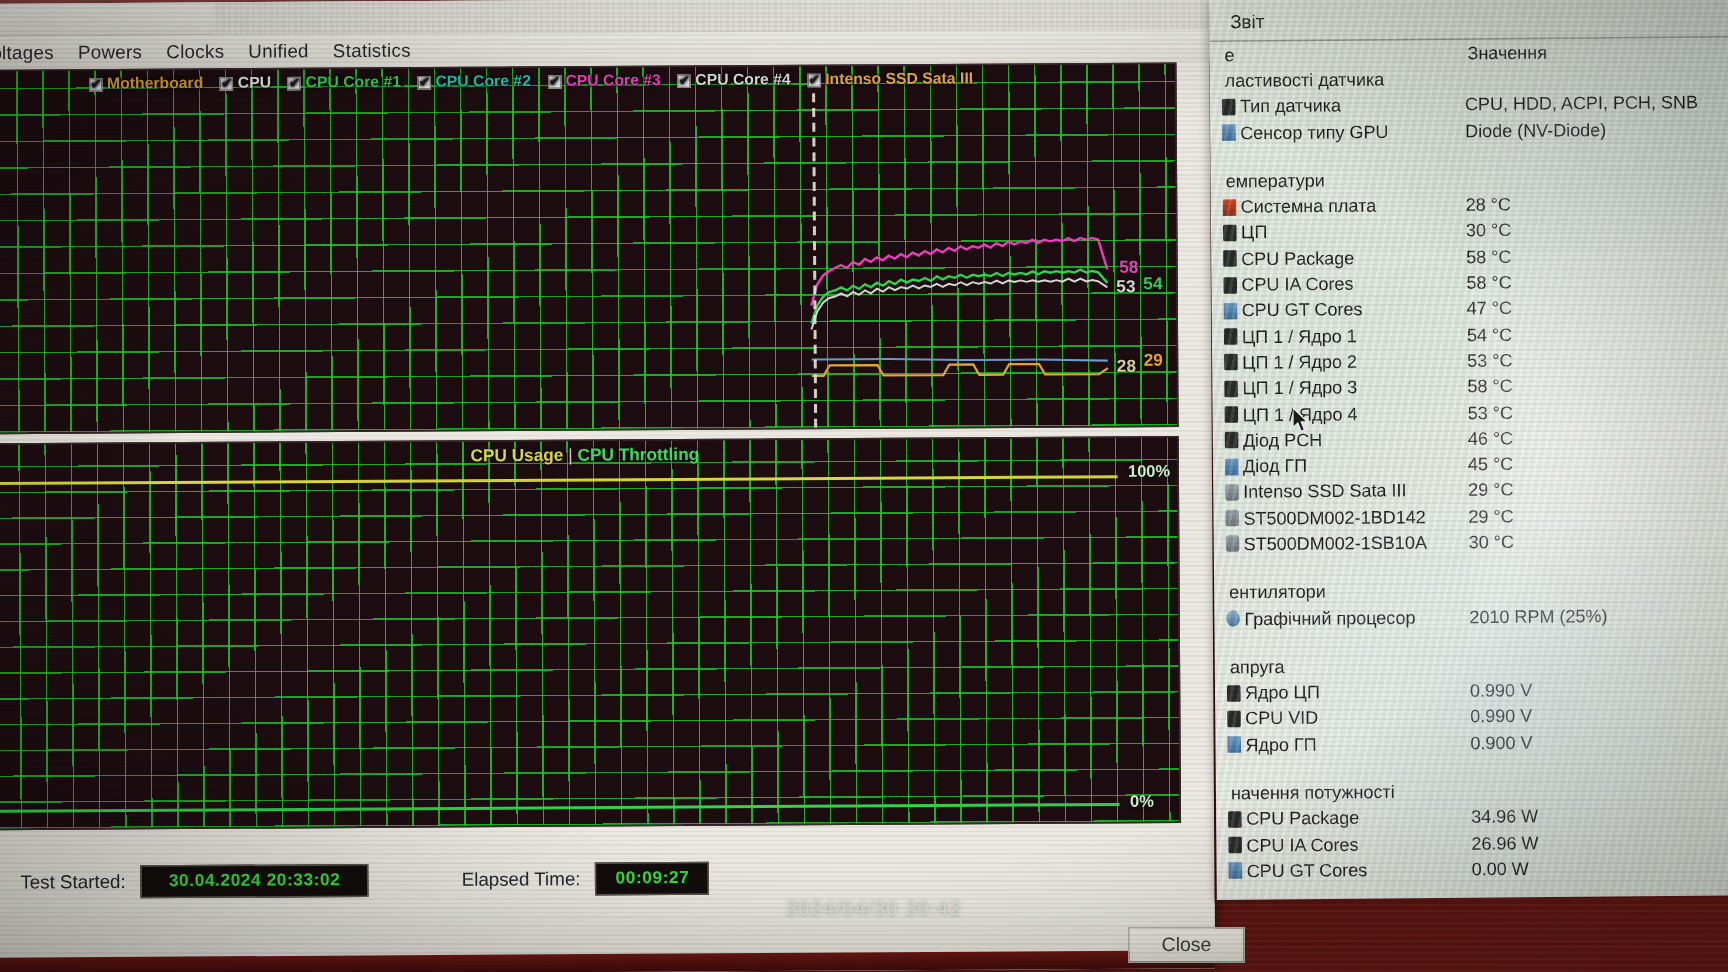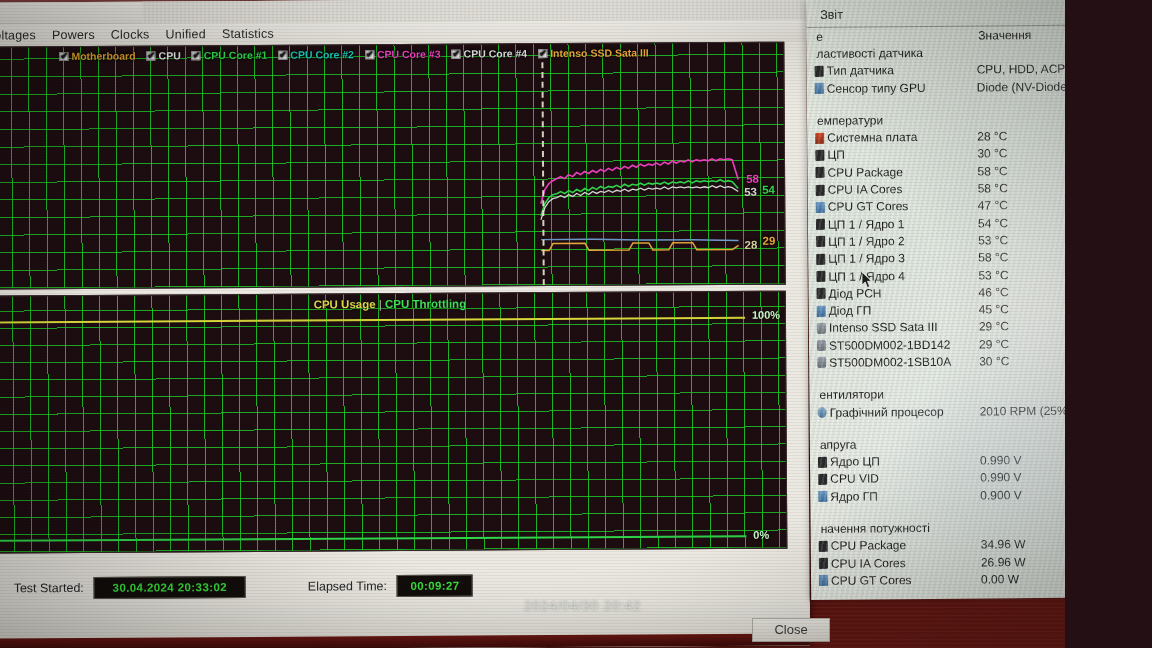--- a/index.html
+++ b/index.html
@@ -2,21 +2,21 @@
 <html><head>
 <meta charset="utf-8">
 <style>
   * { box-sizing: border-box; margin: 0; padding: 0; }
   html, body {
     width: 1152px; height: 648px;
     overflow: hidden;
     font-family: "Liberation Sans", sans-serif;
     background: #241014;
   }
-  #root { position: relative; width: 1065px; height: 648px; overflow: hidden; }
+  #root { position: relative; width: 1152px; height: 648px; overflow: hidden; }
 
   
   .desk-bg {
     position: absolute; inset: 0;
     background:
       linear-gradient(160deg, #7a1b16 0%, #5d1410 22%, #8c241b 45%, #4d0f0d 70%, #6e1a14 100%);
   }
   .desk-bg::after{
     content:""; position:absolute; inset:0;
     background:

